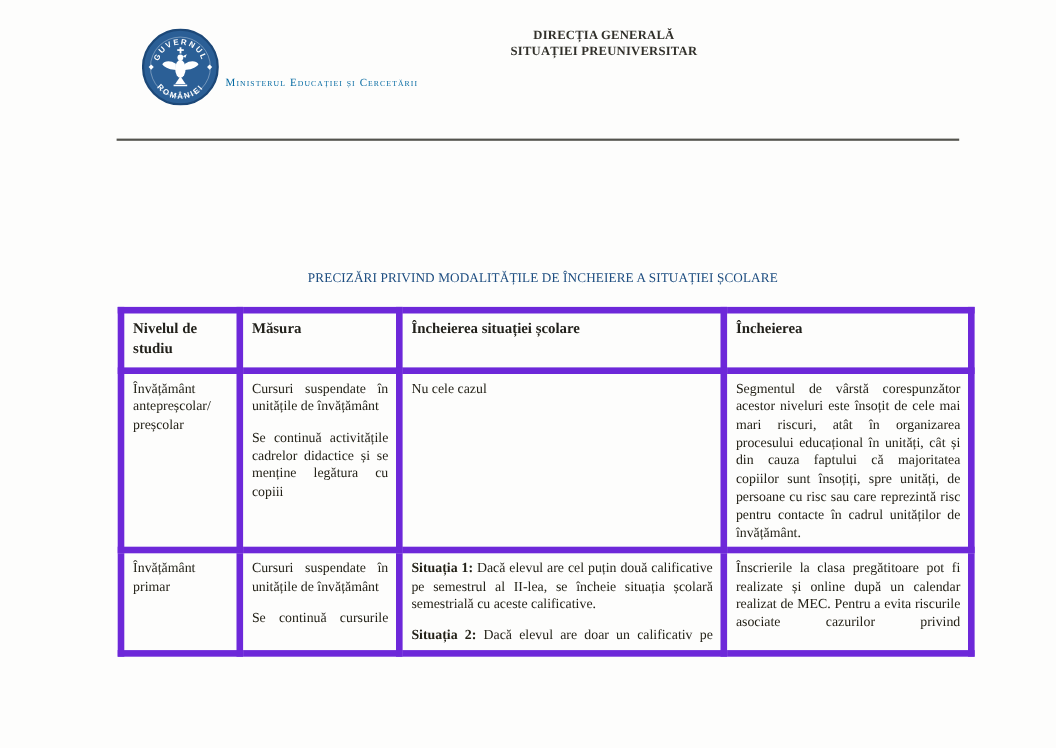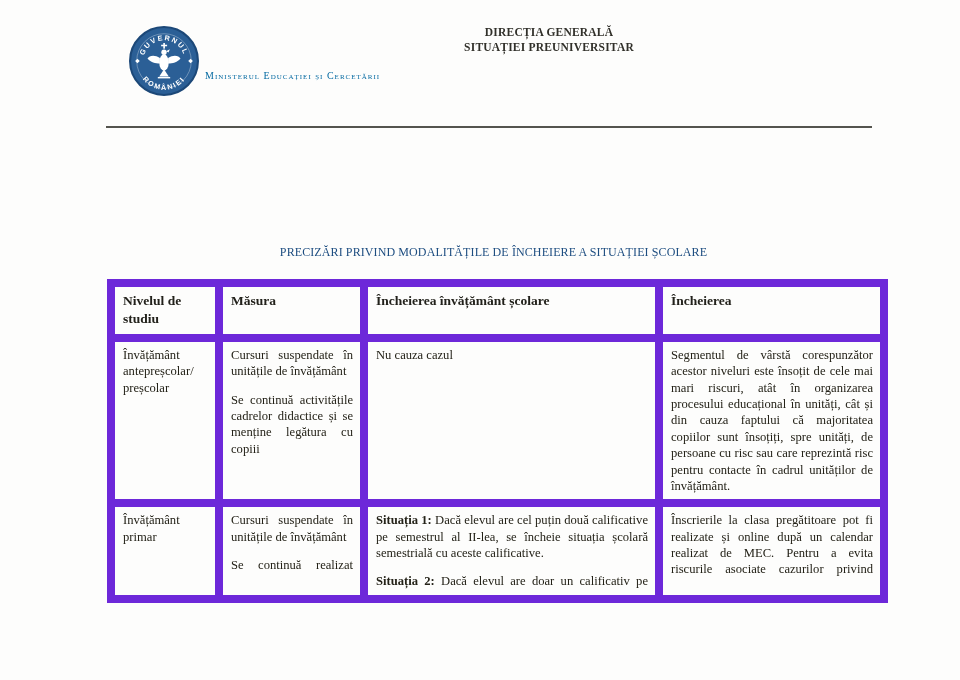--- a/index.html
+++ b/index.html
@@ -32,21 +32,21 @@
     position:absolute; left:107px; top:211px; width:773px;
     text-align:center; font-size:12px; font-weight:normal;
     color:#1d4d80; letter-spacing:0.1px;margin-top:34px;
   }
   
   table.doc {
     position:absolute; left:107px; top:279px; width:773px;
     border-collapse:collapse; table-layout:fixed;
   }
   table.doc th, table.doc td {
-    border:8px solid #6d28d9; vertical-align:top;
+    border:6px solid #6d28d9; vertical-align:top;
     padding:5px 7px 5px 8px;
   }
   table.doc th {
     font-size:13.5px; text-align:left; font-weight:bold; color:#22211b;
     height:55px; line-height:1.3;
   }
   th.jst { text-align:justify; }
   table.doc td { font-size:12.6px; line-height:1.3; color:#242218; }
   tr.r1 { height:146px; }
   tr.r2 { height:86px;margin-top:23px; }
@@ -107,47 +107,47 @@
     <colgroup>
       <col style="width:108px">
         <col style="width:145px">
         <col style="width:295px">
         <col style="width:225px">
     </colgroup>
     <tbody>
         <tr>
       <th class="jst">Nivelul de studiu</th>
       <th>Măsura</th>
-      <th>Încheierea învățământ școlare</th>
+      <th>Încheierea situației școlare</th>
       <th>Încheierea</th>
     </tr>
 
     <tr class="r1">
       <td class="plain">
         <p>Învățământ antepreșcolar/ preșcolar</p>
       </td>
       <td>
         <p>Cursuri suspendate în unitățile de învățământ</p>
         <p>Se continuă activitățile cadrelor didactice și se menține legătura cu copiii</p>
       </td>
       <td>
-        <p style="text-align:left">Nu cauza cazul</p>
+        <p style="text-align:left">Nu cele cazul</p>
       </td>
       <td>
         <p>Segmentul de vârstă corespunzător acestor niveluri este însoțit de cele mai mari riscuri, atât în organizarea procesului educațional în unități, cât și din cauza faptului că majoritatea copiilor sunt însoțiți, spre unități, de persoane cu risc sau care reprezintă risc pentru contacte în cadrul unităților de învățământ.</p>
       </td>
     </tr>
 
     <tr class="r2">
       <td class="plain">
         <p>Învățământ primar</p>
       </td>
       <td>
         <p>Cursuri suspendate în unitățile de învățământ</p>
-        <p class="stretch">Se continuă realizat</p>
+        <p class="stretch">Se continuă cursurile</p>
       </td>
       <td>
         <p><b>Situația 1:</b> <span>Dacă elevul are cel puțin două calificative pe semestrul al II-lea, se încheie situația școlară semestrială cu aceste calificative.</span></p>
         <p class="stretch"><b>Situația 2:</b> <span>Dacă elevul are doar un calificativ pe</span></p>
       </td>
       <td>
         <p class="stretch">Înscrierile la clasa pregătitoare pot fi realizate și online după un calendar realizat de MEC. Pentru a evita riscurile asociate cazurilor privind</p>
       </td>
     </tr>
   </tbody>

